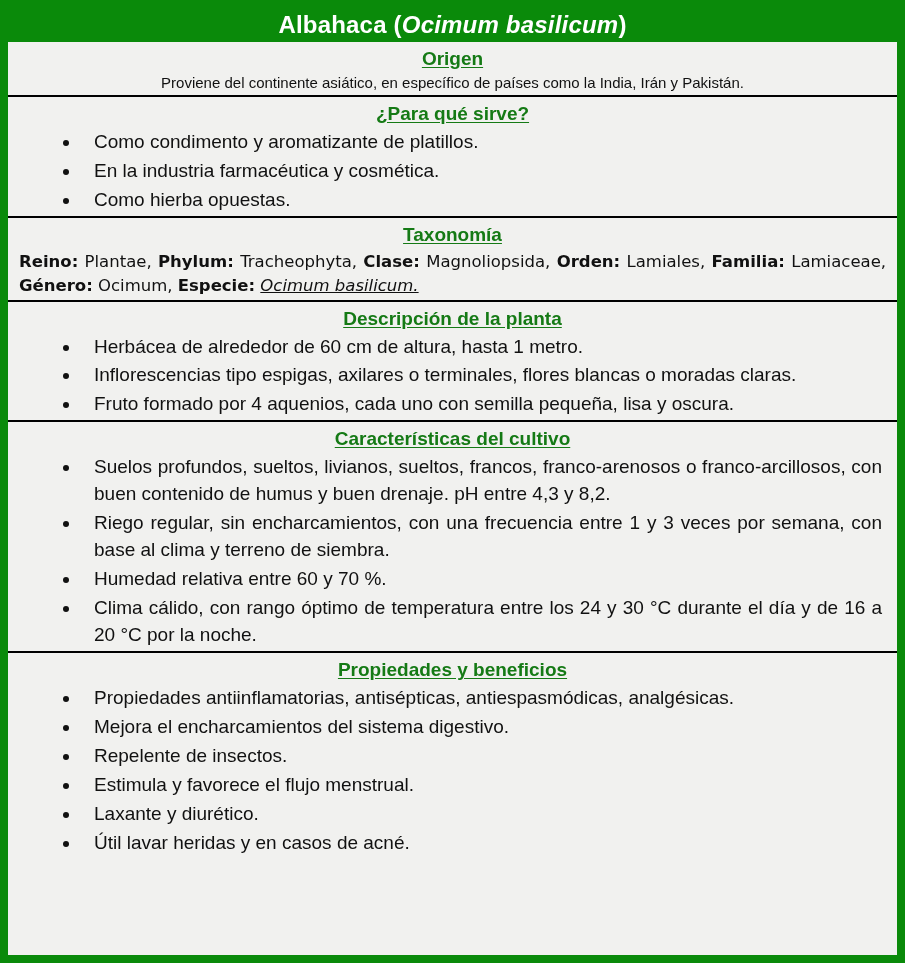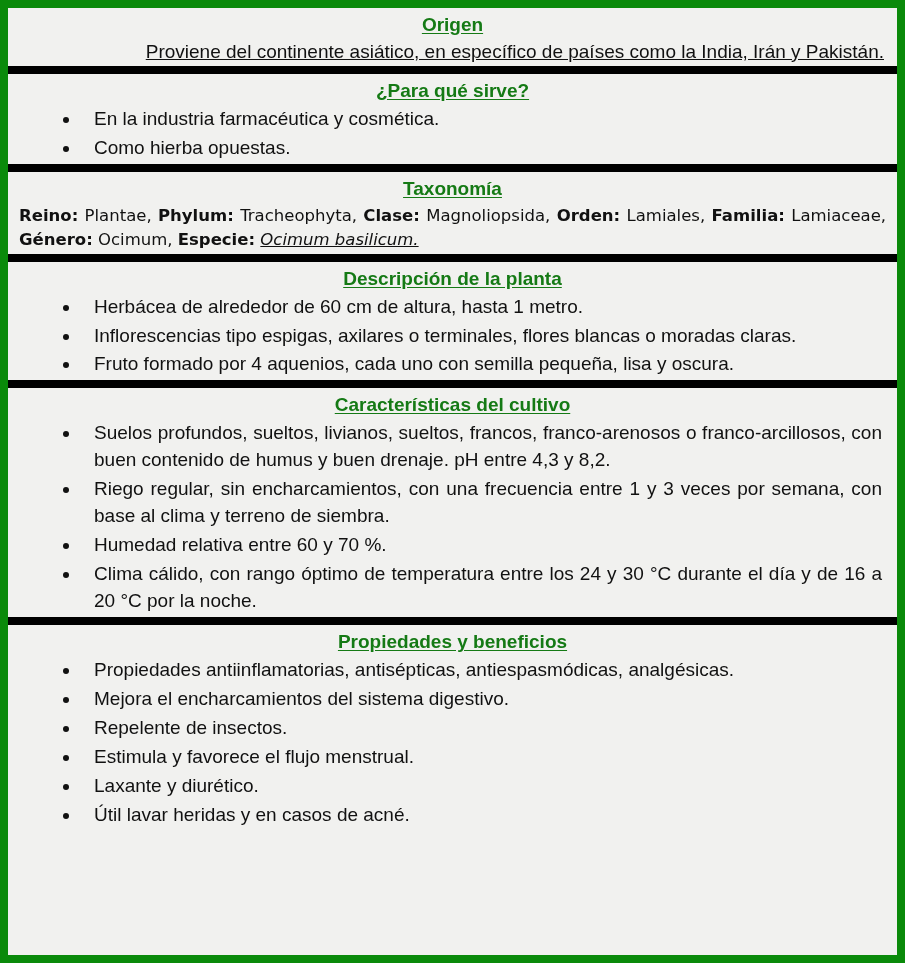--- a/index.html
+++ b/index.html
@@ -39,39 +39,38 @@
     font-style: italic;
   }
 
   
   .section {
     background: #f1f1ef;
     padding: 4px 9px 0 9px;
     box-sizing: border-box;
   }
   .section + .section {
-    border-top: 8px solid #000000;
+    border-top: 2px solid #000000;
   }
   .sec-heading {
     text-align: center;
     color: #157a15;
     font-weight: bold;
     font-size: 19px;
     text-decoration: underline;
     text-underline-offset: 2px;
     margin: 2px 0 4px 0;
     font-stretch: condensed;
   }
   .sec-paragraph {
-    text-align: right;
-    font-size: 19px;
+    text-align: center;
+    font-size: 15px;
     color: #111111;
     line-height: 1.25;
     padding: 0 4px 2px 4px;
-    text-decoration: underline;
   }
 
   
   .tax-block {
     font-family: "DejaVu Sans", sans-serif;
     font-size: 16.5px;
     color: #111111;
     text-align: justify;
     text-align-last: left;
     line-height: 1.45;
@@ -110,29 +109,35 @@
   }
 
   .sec-origin   { flex: 0 0 auto; }
   .sec-last     { display: flex; flex-direction: column; flex: 1 1 auto; }
 </style>
 </head>
 <body>
 
 <div id="infocard">
 
+  <div class="title-bar">
+    <span>Albahaca (</span>
+      <span class="sci">Ocimum basilicum</span>
+      <span>)</span>
+  </div>
 
   <div class="section sec-origin">
     <div class="sec-heading">Origen</div>
     <div class="sec-paragraph">Proviene del continente asiático, en específico de países como la India, Irán y Pakistán.</div>
   </div>
 
   <div class="section">
     <div class="sec-heading">¿Para qué sirve?</div>
     <ul class="bullets">
+      <li>Como condimento y aromatizante de platillos.</li>
       <li>En la industria farmacéutica y cosmética.</li>
       <li>Como hierba opuestas.</li>
     </ul>
   </div>
 
   <div class="section">
     <div class="sec-heading">Taxonomía</div>
     <div class="tax-block">
       <b>Reino:</b>
       <span>Plantae,</span>

